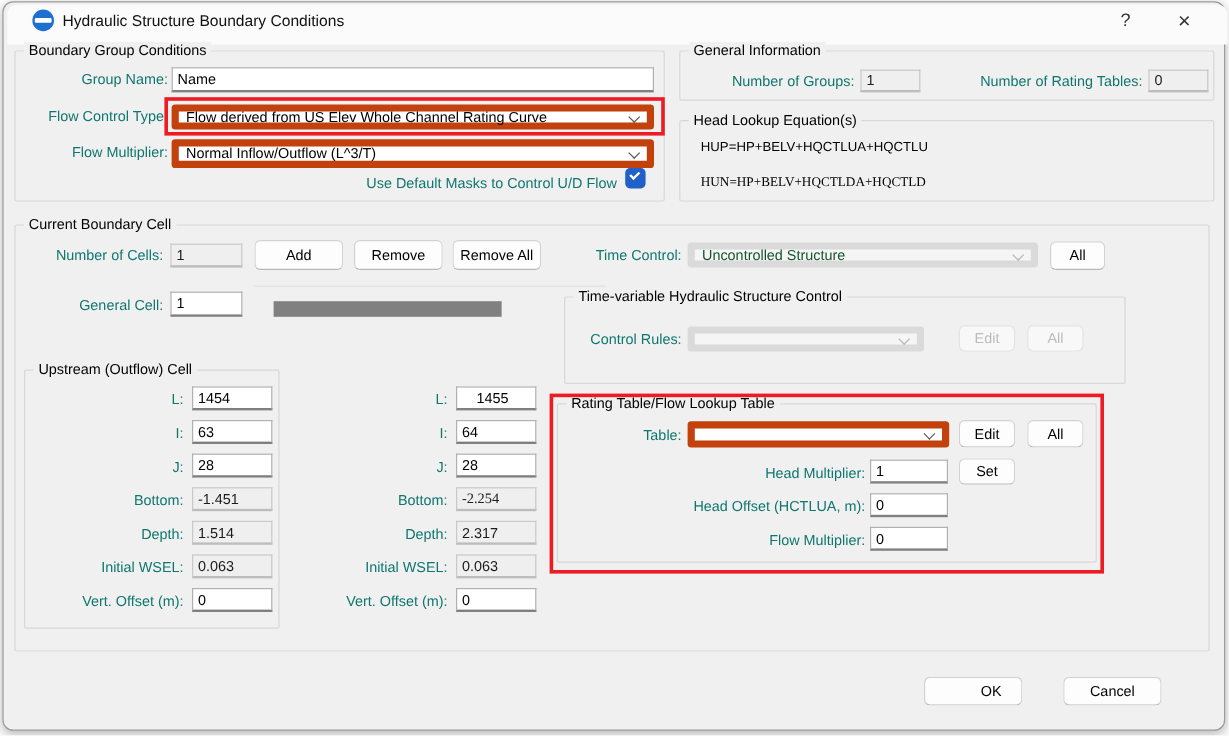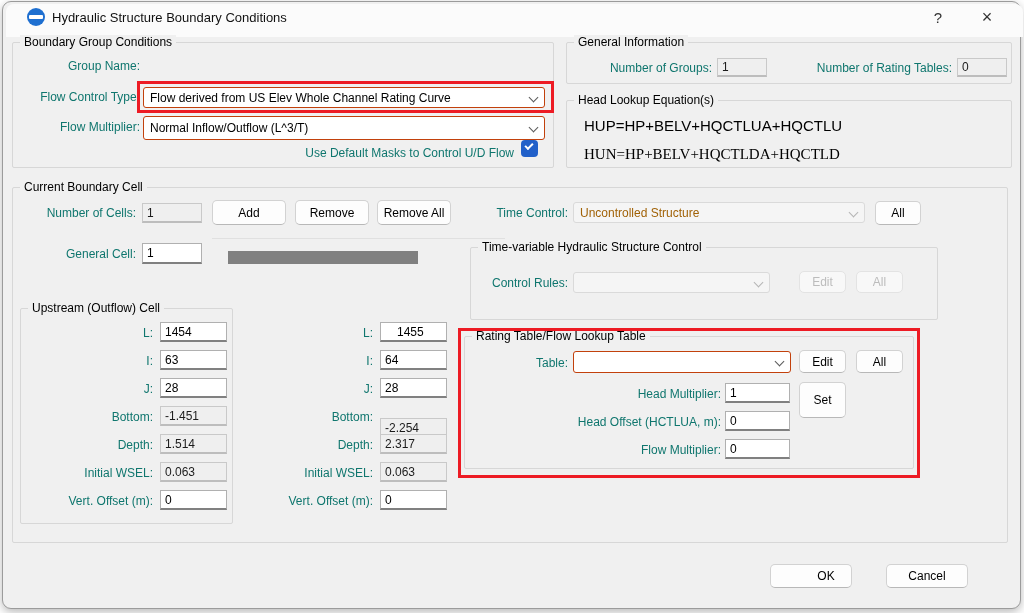--- a/index.html
+++ b/index.html
@@ -17,60 +17,61 @@
   .title-text { position:absolute; left:52px; top:10px; font-size:13px; color:#111; }
   .cap-btn { position:absolute; top:6px; width:30px; height:22px; display:flex; align-items:center;
              justify-content:center; font-size:15px; color:#333; cursor:default; }
   .groupbox { position:absolute; border:1px solid #d7d7d7; border-radius:2px; }
   .gb-title { position:absolute; top:-8px; left:7px; background:#f0f0f0; padding:0 4px;
               font-size:12px; color:#000; white-space:nowrap; }
   .lbl { position:absolute; font-size:12px; color:#0f766e; text-align:right; white-space:nowrap; }
   .txt { position:absolute; background:#fff; border:1px solid #b0b0b0; border-bottom:2px solid #808080;
          font-family:"Liberation Sans", sans-serif; font-size:12px; color:#000; padding:0 4px; }
   .txt.dis { background:#efefef; border-color:#c9c9c9; border-bottom:2px solid #bdbdbd; color:#1c1c1c; }
-  .combo { position:absolute; background:#fff; border:1px solid #c2410c; border-radius:3px;
+  .combo { position:absolute; background:#fff; border:6px solid #c2410c; border-radius:3px;
            font-size:12px; color:#000; display:flex; align-items:center; padding:0 6px; }
-  .combo.dis { background:#f5f5f5; border-color:#dadada; color:#a16207; }
+  .combo.dis { background:#f5f5f5; border-color:#dadada; color:#14532d; }
   .combo .val { flex:1; overflow:hidden; white-space:nowrap; }
   .chev { width:8px; height:8px; position:relative; flex:0 0 8px; margin-top:-4px; }
   .chev::after { content:""; position:absolute; left:0; top:2px; width:6px; height:6px;
                  border-right:1.5px solid #5a5a5a; border-bottom:1.5px solid #5a5a5a;
                  transform:rotate(45deg); }
   .combo.dis .chev::after { border-color:#b5b5b5; }
   .btn { position:absolute; background:#fdfdfd; border:1px solid #d2d2d2; border-bottom-color:#b8b8b8;
          border-radius:5px; font-size:12px; color:#000; display:flex; align-items:center;
          justify-content:center; cursor:default; }
   .btn.dis { color:#bcbcbc; background:#f8f8f8; border-color:#e3e3e3; }
   .hl-red { position:absolute; border:3px solid #ed1b24; pointer-events:none; }
   .checkbox { position:absolute; width:17px; height:17px; background:#2160c9; border-radius:4px; }
   .checkbox .mark { position:absolute; left:4px; top:3px; width:8px; height:5px;
                     border-left:2px solid #fff; border-bottom:2px solid #fff; transform:rotate(-45deg); }
   .track { position:absolute; height:1px; background:#e0e0e0; }
   .slider-bar { position:absolute; background:#808080; }
-  .eq { position:absolute; font-size:15px; color:#000; white-space:nowrap; }
+  .eq { position:absolute; font-size:11px; color:#000; white-space:nowrap; }
 </style>
 </head>
 <body>
 
 <div class="screen">
   <div class="dialog">
     <div class="titlebar"></div>
   </div>
 
   <div class="app-icon">
       <div class="bar"></div>
     </div>
   <div class="title-text">Hydraulic Structure Boundary Conditions</div>
   <div class="cap-btn" style="left:923px;">?</div>
   <div class="cap-btn" style="left:972px; font-size:18px;">×</div>
 
   <div class="groupbox" style="left:12px; top:42px; width:542px; height:126px;padding-left:28px;">
     <span class="gb-title">Boundary Group Conditions</span>
   </div>
   <div class="lbl" style="left:10px; top:59px; width:130px;">Group Name:</div>
+  <input class="txt" style="left: 143px; top: 56px; width: 402px; height: 21px;" value="Name">
   <div class="lbl" style="left:10px; top:90px; width:130px;">Flow Control Type:</div>
   <div class="combo" style="left:143px; top:87px; width:402px; height:21px;">
     <span class="val">Flow derived from US Elev Whole Channel Rating Curve</span>
     <span class="chev"></span>
   </div>
   <div class="hl-red" style="left:137px; top:81px; width:417px; height:32px;"></div>
   <div class="lbl" style="left:10px; top:120px; width:130px;">Flow Multiplier:</div>
   <div class="combo" style="left:143px; top:116px; width:402px; height:24px;">
     <span class="val">Normal Inflow/Outflow (L^3/T)</span>
     <span class="chev"></span>
@@ -143,41 +144,41 @@
   <div class="lbl" style="left:28px; top:494px; width:125px;">Vert. Offset (m):</div>
   <input class="txt" style="left: 160px; top: 490px; width: 67px; height: 20px;" value="0">
 
   <div class="lbl" style="left:248px; top:326px; width:125px;">L:</div>
   <input class="txt" style="left: 380px; top: 322px; width: 67px; height: 20px; padding-left: 16px;" value="1455">
   <div class="lbl" style="left:248px; top:354px; width:125px;">I:</div>
   <input class="txt" style="left: 380px; top: 350px; width: 67px; height: 20px;" value="64">
   <div class="lbl" style="left:248px; top:382px; width:125px;">J:</div>
   <input class="txt" style="left: 380px; top: 378px; width: 67px; height: 20px;" value="28">
   <div class="lbl" style="left:248px; top:410px; width:125px;">Bottom:</div>
-  <input class="txt dis" style="left: 380px; top: 418px; width: 67px; height: 20px;" value="-2.254">
+  <input class="txt dis" style="left: 380px; top: 406px; width: 67px; height: 20px; font-family: Liberation Serif, serif;" value="-2.254">
   <div class="lbl" style="left:248px; top:438px; width:125px;">Depth:</div>
   <input class="txt dis" style="left: 380px; top: 434px; width: 67px; height: 20px;" value="2.317">
   <div class="lbl" style="left:248px; top:466px; width:125px;">Initial WSEL:</div>
   <input class="txt dis" style="left: 380px; top: 462px; width: 67px; height: 20px;" value="0.063">
   <div class="lbl" style="left:248px; top:494px; width:125px;">Vert. Offset (m):</div>
   <input class="txt" style="left: 380px; top: 490px; width: 67px; height: 20px;" value="0">
 
   <div class="groupbox" style="left:464px; top:336px; width:450px; height:133px;">
     <span class="gb-title">Rating Table/Flow Lookup Table</span>
   </div>
   <div class="lbl" style="left:438px; top:356px; width:130px;">Table:</div>
   <div class="combo" style="left:573px; top:351px; width:218px; height:22px;">
     <span class="val"></span>
     <span class="chev"></span>
   </div>
   <div class="btn" style="left:799px; top:350px; width:47px; height:23px;">Edit</div>
   <div class="btn" style="left:856px; top:350px; width:47px; height:23px;">All</div>
   <div class="lbl" style="left:541px; top:387px; width:180px;">Head Multiplier:</div>
   <input class="txt" style="left: 725px; top: 383px; width: 65px; height: 20px;" value="1">
-  <div class="btn" style="left:799px; top:382px; width:47px; height:36px;">Set</div>
+  <div class="btn" style="left:799px; top:382px; width:47px; height:22px;">Set</div>
   <div class="lbl" style="left:541px; top:415px; width:180px;">Head Offset (HCTLUA, m):</div>
   <input class="txt" style="left: 725px; top: 411px; width: 65px; height: 20px;" value="0">
   <div class="lbl" style="left:541px; top:443px; width:180px;">Flow Multiplier:</div>
   <input class="txt" style="left: 725px; top: 439px; width: 65px; height: 20px;" value="0">
   <div class="hl-red" style="left:458px; top:328px; width:462px; height:150px;"></div>
 
   <div class="btn" style="left:770px; top:564px; width:82px; height:24px;padding-left:30px;">OK</div>
   <div class="btn" style="left:886px; top:564px; width:82px; height:24px;">Cancel</div>
 </div>
 

